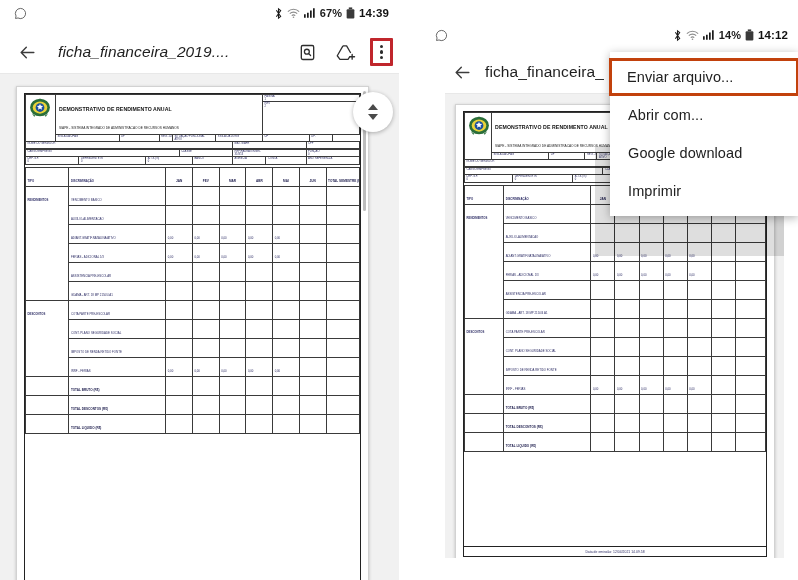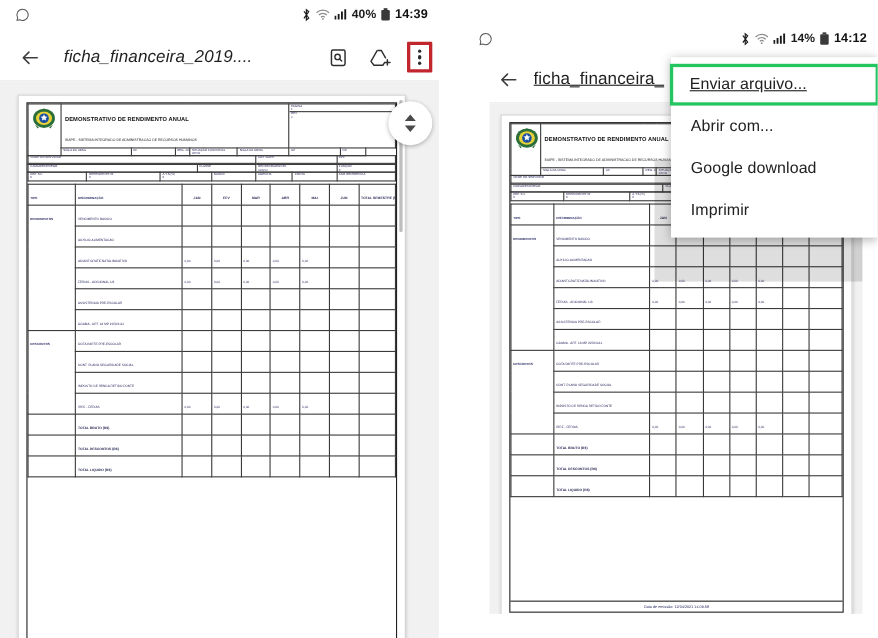--- a/index.html
+++ b/index.html
@@ -156,24 +156,23 @@
     z-index: 40;
   }
   .menuitem {
     font-size: 14.5px;
     color: #212121;
     padding: 11px 16px 11px 18px;
     white-space: nowrap;
     letter-spacing: .1px;
   }
   .menuitem.highlighted {
-    border: 3px solid #22c55e;
+    border: 3px solid #c2410c;
     padding: 8px 13px 8px 15px;
     margin: 0 -1px;
-    text-decoration: underline;
   }
   .menushade {
     position: absolute;
     background: rgba(0,0,0,.13);
     z-index: 30;
   }
   .vscroll {
     position: absolute;
     width: 3px; border-radius: 2px;
     background: #bdbdbd;
@@ -202,21 +201,21 @@
           <svg width="13" height="11" viewBox="0 0 18 14">
               <path fill="none" stroke="#8c8c8c" stroke-width="1.5" d="M1.2 4.4a11 11 0 0 1 15.6 0M3.9 7.2a7.2 7.2 0 0 1 10.2 0M6.6 10a3.4 3.4 0 0 1 4.8 0"></path>
               <circle cx="9" cy="12.2" r="1.1" fill="#8c8c8c"></circle>
             </svg>
         </span>
         <span class="ico">
           <svg width="12" height="11" viewBox="0 0 14 12">
               <path fill="#1b1b1b" d="M0 11h2V7H0zM3.5 11h2V5h-2zM7 11h2V2.5H7zM10.5 11h2V0h-2z"></path>
             </svg>
         </span>
-        <span>40%</span>
+        <span>67%</span>
         <span class="ico">
           <svg width="9" height="12" viewBox="0 0 10 14">
               <rect x="0.5" y="2.5" width="9" height="11" rx="1.2" fill="#3a3a3a"></rect>
               <rect x="3" y="0.5" width="4" height="2" fill="#3a3a3a"></rect>
             </svg>
         </span>
         <span class="sb-clock">14:39</span>
       </span>
     </div>
 
@@ -650,21 +649,21 @@
     </div>
 
     <div class="appbar" style="top:52px; left:46px; right:0;">
       <div class="backbtn">
         <span class="ico">
           <svg width="19" height="19" viewBox="0 0 24 24">
               <path fill="none" stroke="#3c3c3c" stroke-width="1.8" stroke-linecap="round" stroke-linejoin="round" d="M20 12H4M10.5 5.5 4 12l6.5 6.5"></path>
             </svg>
         </span>
       </div>
-      <div class="doctitle" style="margin-left:6px; max-width:160px;text-decoration:underline;">ficha_financeira_</div>
+      <div class="doctitle" style="margin-left:6px; max-width:160px;">ficha_financeira_</div>
     </div>
     <div class="appbar-divider" style="top:93px; left:46px; right:0;"></div>
 
     <div class="viewer" style="top:94px; bottom:22px; left:46px; right:14px;">
       <div class="page" style="left:10px; top:10px; width:320px; height:460px;">
         <div class="doc">
           <div class="docframe">
             <div class="docbody">
               <table class="dt">
                 <colgroup>

